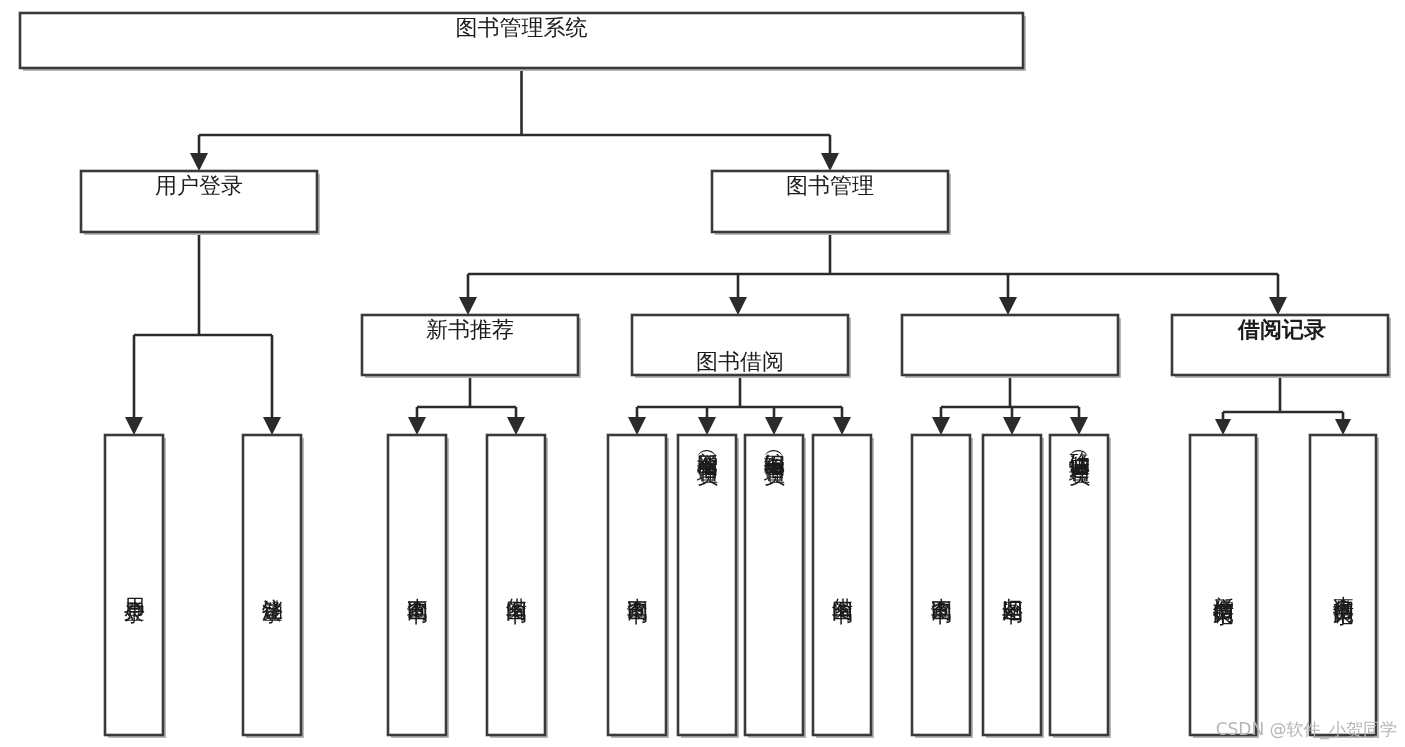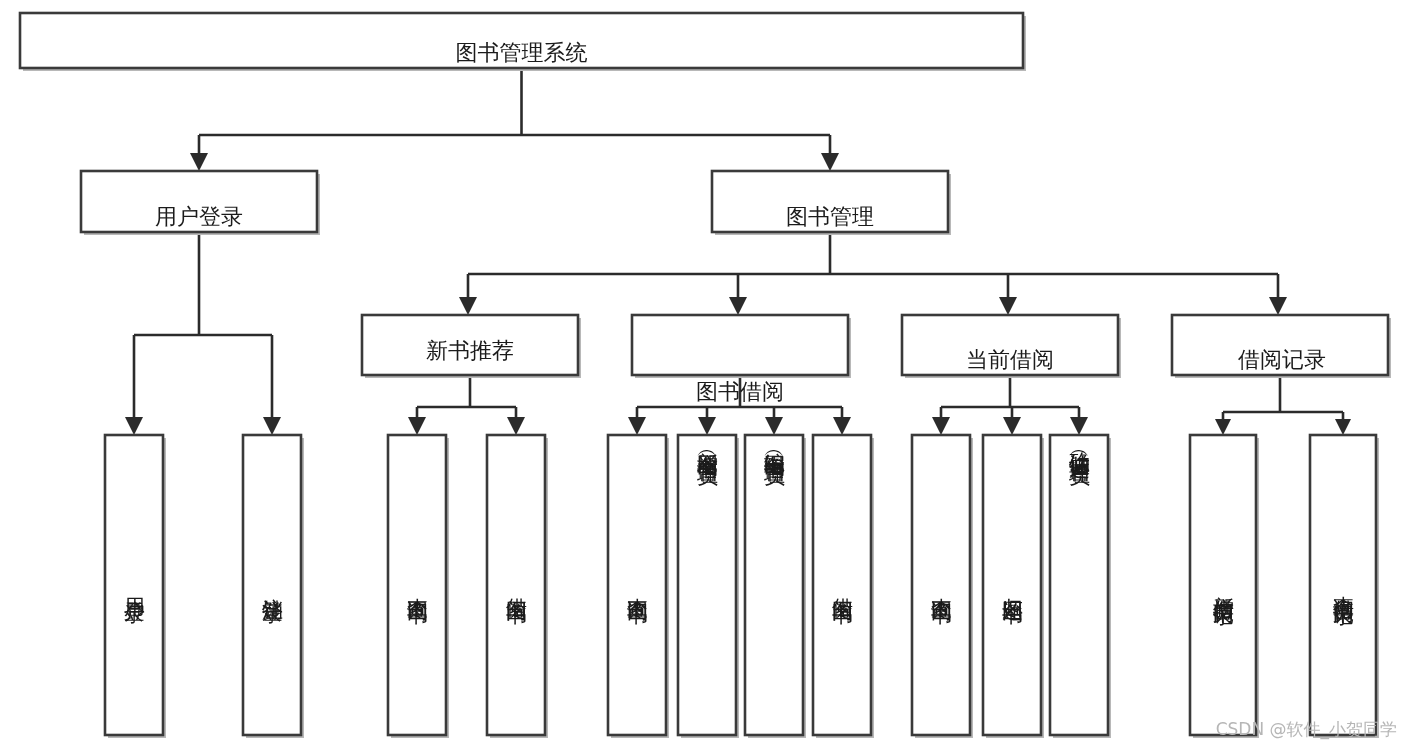--- a/index.html
+++ b/index.html
@@ -54,21 +54,21 @@
     font-family: "DejaVu Sans", "Liberation Sans", sans-serif;
     font-size: 21px;
     line-height: 1.18;
     letter-spacing: 2px;
     color: #1b1b1b;
     white-space: nowrap;
   }
   .hlabel-wrap {
     position: absolute;
     display: flex;
-    align-items: flex-end;
+    align-items: flex-start;
     justify-content: center;
     pointer-events: none;
   }
   .hlabel-text {
     font-family: "DejaVu Sans", "Liberation Sans", sans-serif;
     font-size: 22px;
     color: #1b1b1b;
     white-space: nowrap;
   }
   .watermark {
@@ -227,24 +227,21 @@
   <div class="hlabel-wrap" style="left:712px; top:171px; width:236px; height:61px;">
     <span class="hlabel-text">图书管理</span>
   </div>
 
   <div class="hlabel-wrap" style="left:362px; top:315px; width:216px; height:51px;">
     <span class="hlabel-text">新书推荐</span>
   </div>
   <div class="hlabel-wrap" style="left:632px; top:315px; width:216px; height:60px;margin-top:32px;">
     <span class="hlabel-text">图书借阅</span>
   </div>
-  <div class="hlabel-wrap" style="left:902px; top:315px; width:216px; height:60px;">
-    <span class="hlabel-text">当前借阅</span>
-  </div>
-  <div class="hlabel-wrap" style="left:1172px; top:315px; width:220px; height:60px;">
+  <div class="hlabel-wrap" style="left:1172px; top:315px; width:220px; height:60px;font-weight:bold;">
     <span class="hlabel-text">借阅记录</span>
   </div>
 
   <div class="vlabel-wrap" style="left:105px; top:435px; width:58px; height:300px;">
     <span class="vlabel-text">用户登录</span>
   </div>
   <div class="vlabel-wrap" style="left:243px; top:435px; width:58px; height:300px;">
     <span class="vlabel-text">注销登录</span>
   </div>
   <div class="vlabel-wrap" style="left:388px; top:435px; width:58px; height:300px;">

